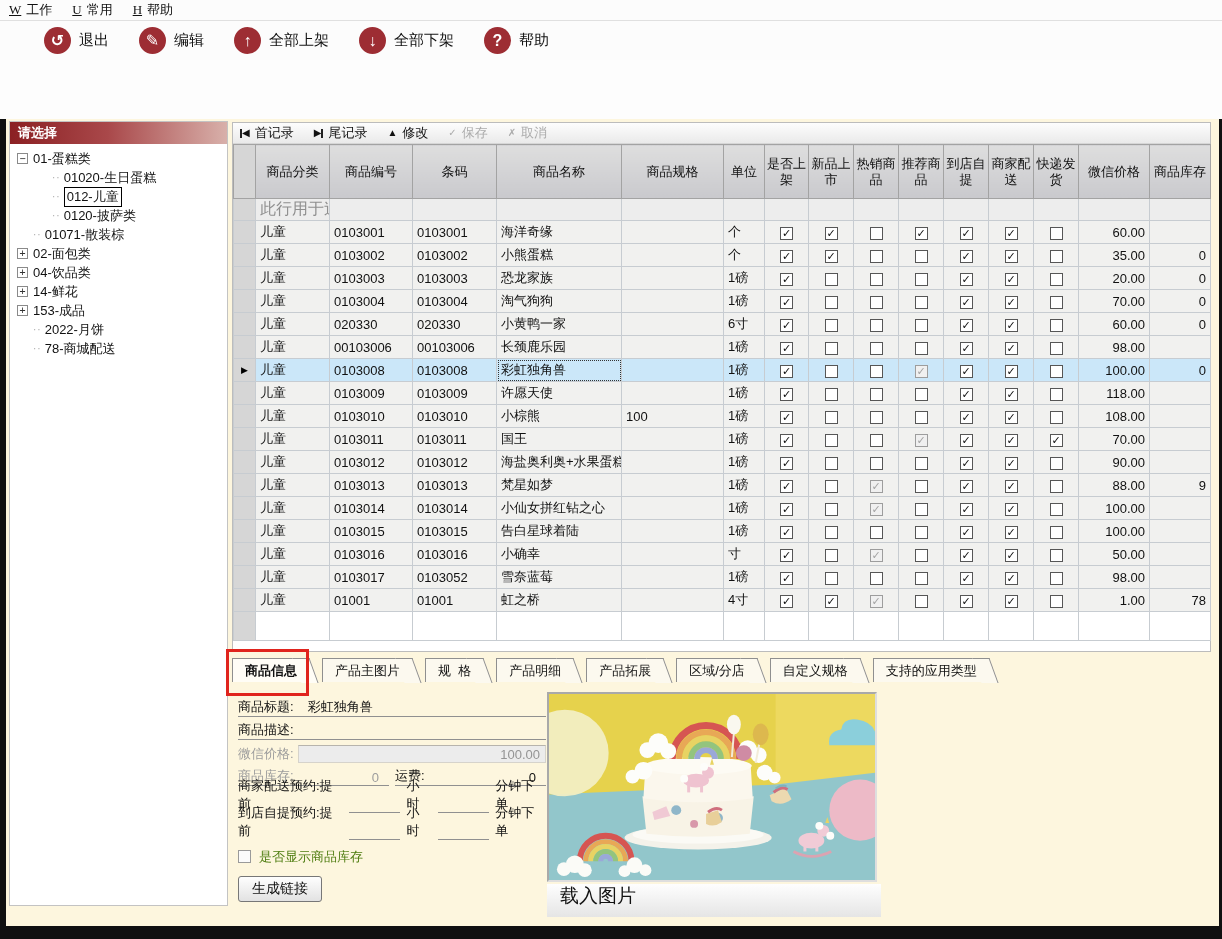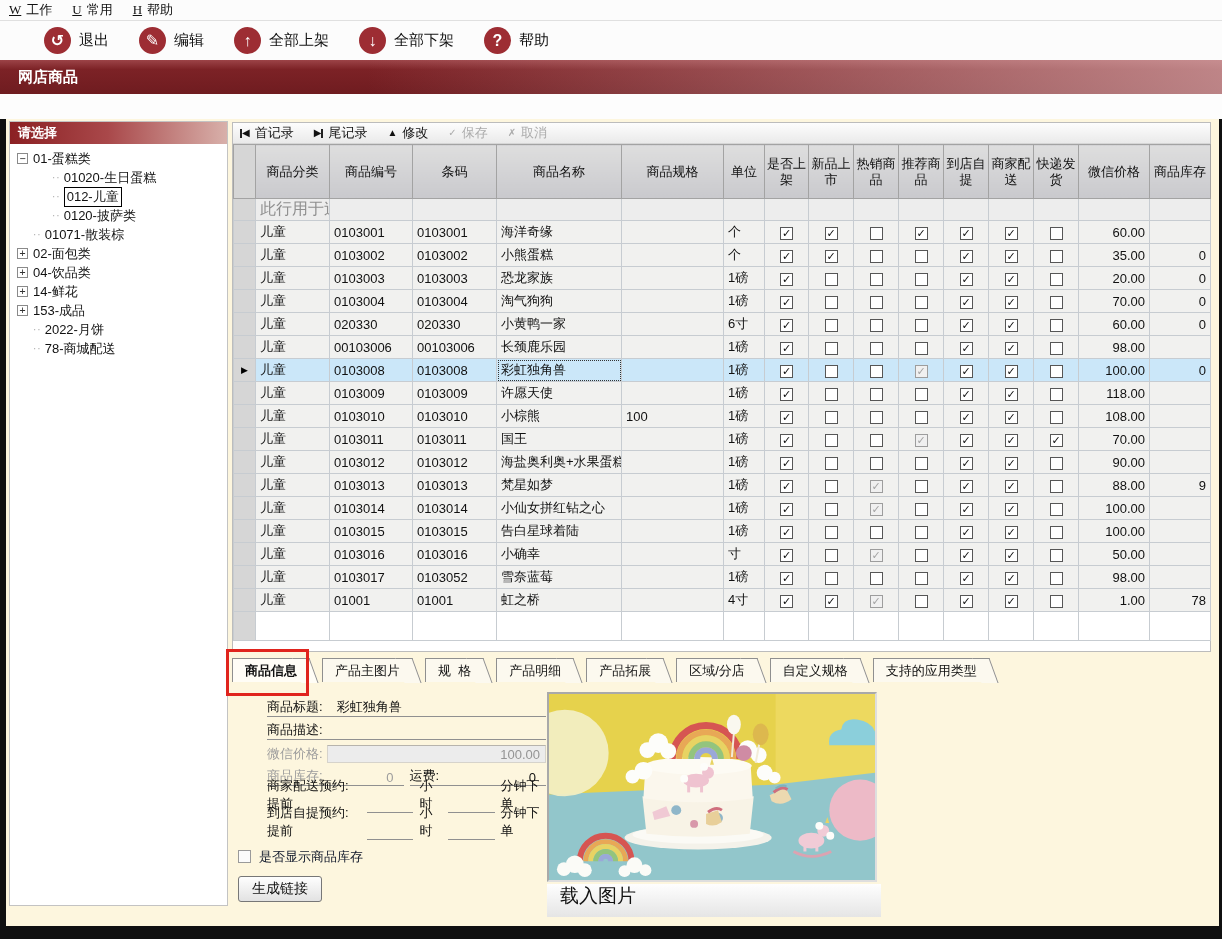--- a/index.html
+++ b/index.html
@@ -90,34 +90,34 @@
   .detail { position:absolute; left:232px; top:656px; width:979px; height:252px; font-size:13px; }
   .dtabs { position:absolute; left:0; top:0; height:26px; display:flex; align-items:flex-end; }
   .dtab { position:relative; height:24px; line-height:24px; padding:0 8px 0 12px; background:#fcf9ef;
     border:1px solid #8f8f8f; border-bottom:none; border-right:none; margin-right:17px; white-space:pre; }
   .dtab::after { content:""; position:absolute; top:-1px; right:-9px; width:16px; height:calc(100% + 1px);
     background:#fcf9ef; border-top:1px solid #8f8f8f; border-right:1px solid #8f8f8f; transform:skewX(20deg); }
   .dtab.active { font-weight:bold; background:#fffdf6; z-index:2; }
   .dtab.active::after { background:#fffdf6; }
 
   .form { position:absolute; left:6px; top:40px; width:308px; }
-  .fr { display:flex; align-items:flex-end; height:21px; margin-bottom:2px;margin-left:29px; }
+  .fr { display:flex; align-items:flex-end; height:21px; margin-bottom:2px; }
   .fr.underline { border-bottom:1px solid #909090; }
   .glabel { color:#9d9d9d; }
   .sunken { flex:1; margin-left:4px; background:#ececec; border:1px solid #d6d3cb; border-top-color:#b7b4ad;
     color:#949494; text-align:right; padding:1px 5px 0 0; height:18px; }
   .grp { flex:1; display:flex; align-items:flex-end; border-bottom:1px solid #909090;justify-content:center; }
   .grp .val { margin-left:auto; padding-right:10px; }
   .grp + .grp { margin-left:6px; }
   .inputline { display:inline-block; width:53px; border-bottom:1px solid #909090; height:16px; margin:0 6px; }
   .cbx { display:inline-block; width:13px; height:13px; border:1px solid #9a9a9a; background:#fbfbfb;
     margin-right:8px; vertical-align:-2px; }
   .btn { display:inline-block; border:1px solid #777; border-radius:3px;
     background:linear-gradient(#fefefe,#e2e2e2); padding:3px 13px; font-size:14px; }
-  .frow-cb { margin-top:8px; color:#0f172a; }
+  .frow-cb { margin-top:8px; color:#4d7c0f; }
   .frow-btn { margin-top:10px; }
 
   .imgframe { position:absolute; left:315px; top:36px; width:330px; height:190px;
     border:2px solid #a9a9a9; border-right-color:#dedede; border-bottom-color:#dedede; background:#fff; }
   .imgframe svg { display:block; width:100%; height:100%; }
   .imgcaption { position:absolute; left:315px; top:228px; width:334px; height:33px;
     background:linear-gradient(#fefefe,#e5e5e5); font-size:19px; line-height:23px; padding-left:13px; }
 
   .red-annot { position:absolute; left:226px; top:649px; width:83px; height:47px;
     border:3px solid #e0241d; z-index:30; pointer-events:none; }
@@ -158,24 +158,20 @@
       <div class="tbtn">
         <span class="ticon" style="background: rgb(157, 45, 51);">↓</span>
         <span>全部下架</span>
       </div>
       <div class="tbtn">
         <span class="ticon" style="background: rgb(157, 45, 51);">?</span>
         <span>帮助</span>
       </div>
     </div>
 
-  <div class="titlebar">
-    <div class="grad"></div>
-    <span>网店商品</span>
-  </div>
 
 
   <div class="main-bg"></div>
   <div class="bottombar"></div>
 
   <div class="sidebar">
     <div class="sidebar-header">请选择</div>
     <div class="tree">
         <div class="titem">
           <span class="texp">−</span>

